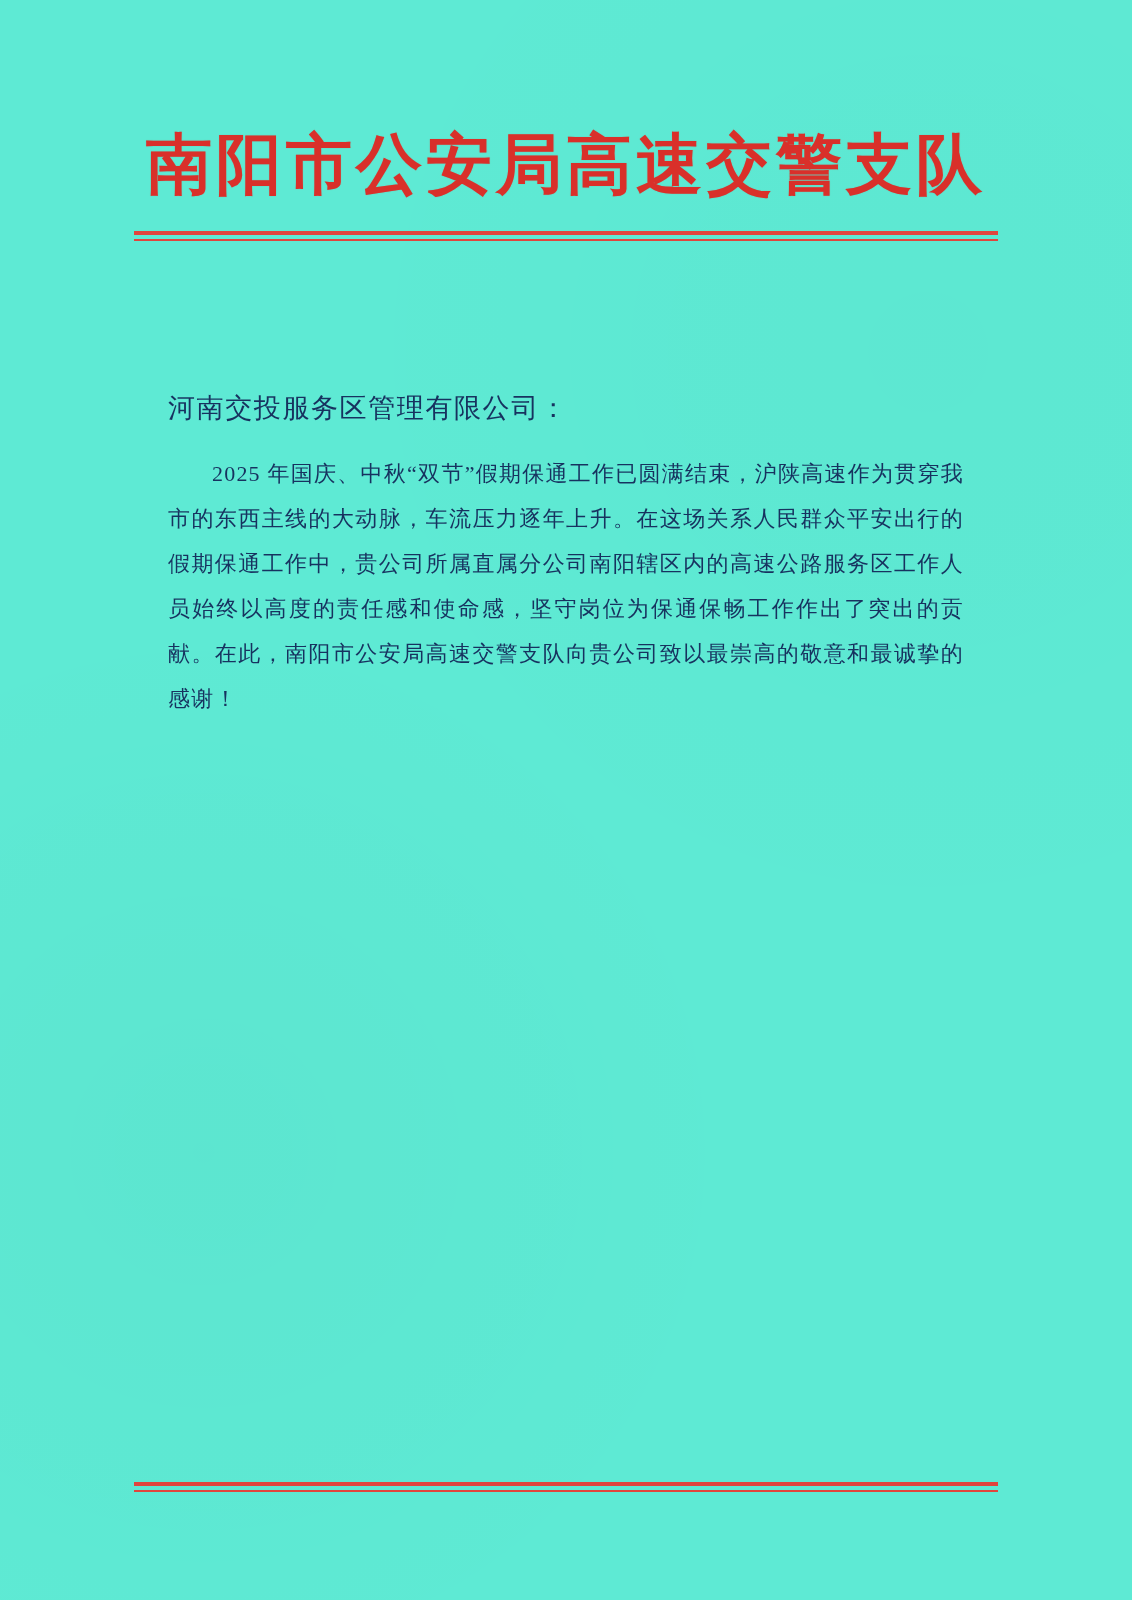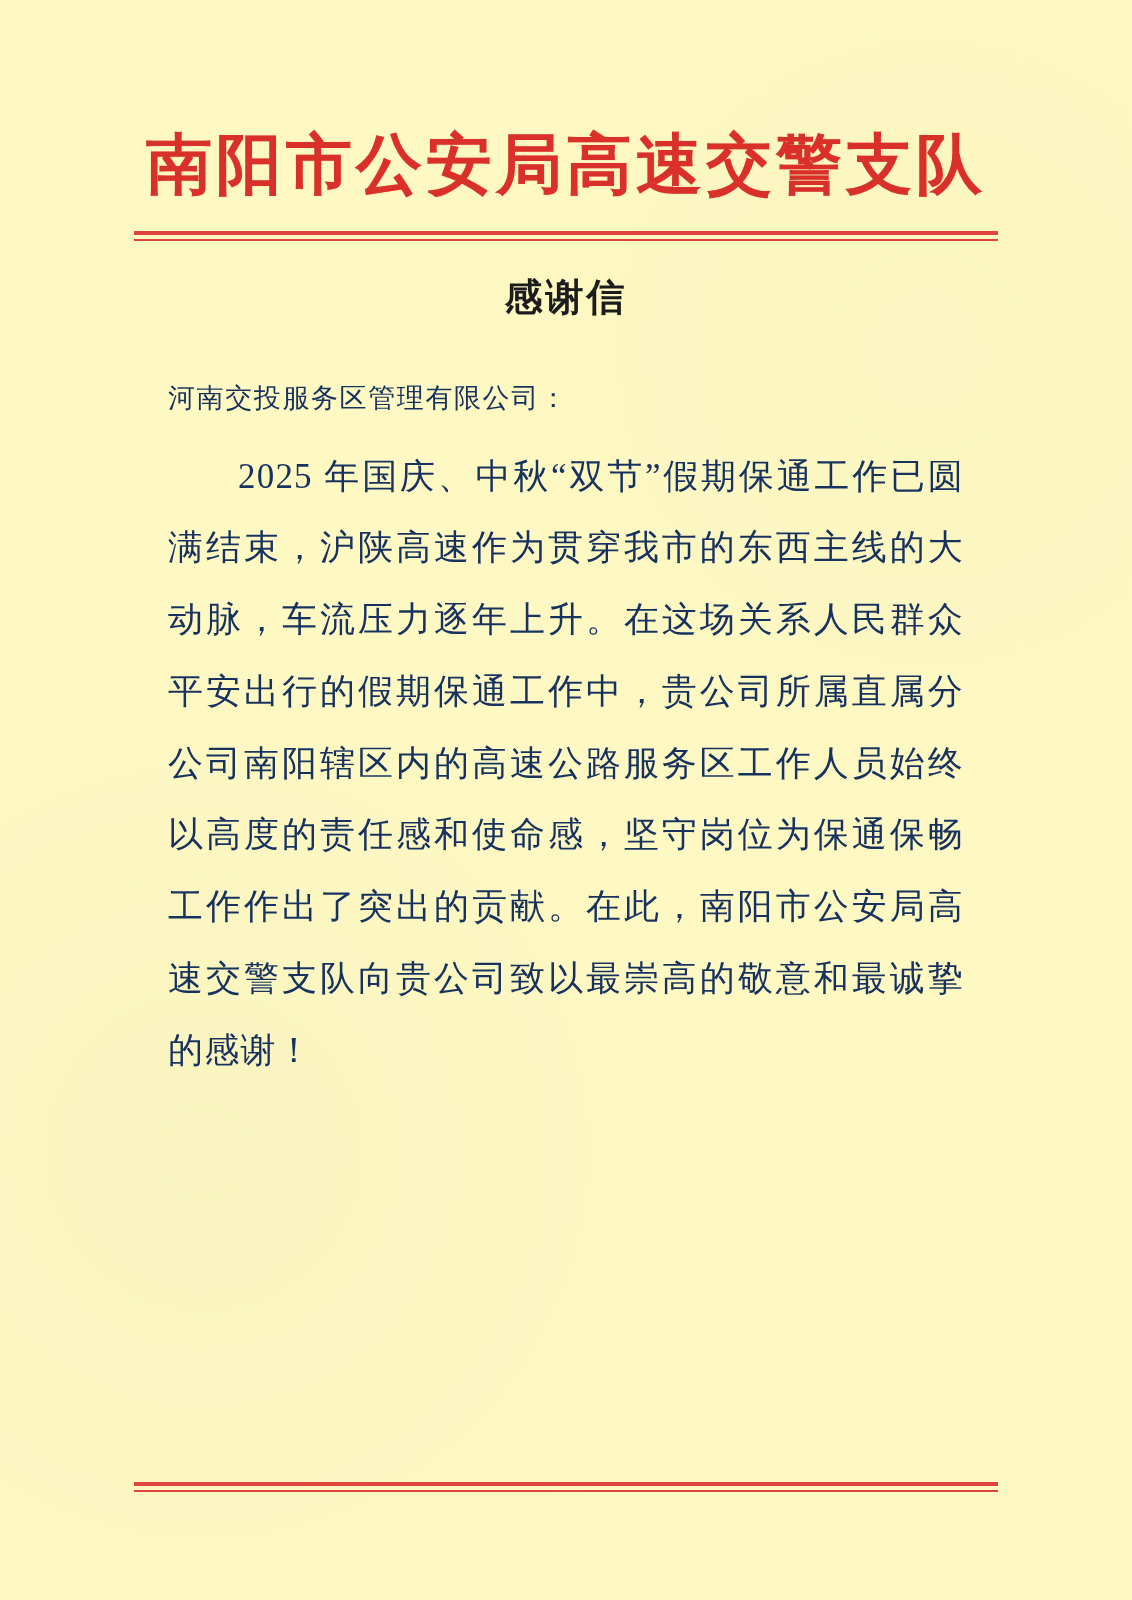--- a/index.html
+++ b/index.html
@@ -10,21 +10,21 @@
     width: 1132px;
     height: 1600px;
     background: #fdfcfa;
     font-family: "Liberation Serif", "DejaVu Serif", serif;
     overflow: hidden;
   }
   .page {
     position: relative;
     width: 1132px;
     height: 1600px;
-    background: #fef9c3;
+    background: #5eead4;
     box-sizing: border-box;
   }
   
   .paper-tex {
     position: absolute;
     inset: 0;
     background:
       radial-gradient(circle at 18% 72%, rgba(0,0,0,0.018) 0%, rgba(0,0,0,0) 38%),
       radial-gradient(circle at 82% 22%, rgba(0,0,0,0.012) 0%, rgba(0,0,0,0) 42%);
     pointer-events: none;
@@ -69,31 +69,31 @@
     text-align: center;
     font-size: 38px;
     font-weight: bold;
     letter-spacing: 3px;
     color: #1c1c1c;
   }
   .body-area {
     position: absolute;
     left: 168px;
     right: 168px;
-    top: 378px;
+    top: 388px;
   }
   .salutation {
     font-size: 27px;
     color: #17325f;
     letter-spacing: 1.6px;
     line-height: 1.5;
     margin-bottom: 22px;
   }
   .para {
-    font-size: 35px;
+    font-size: 22px;
     color: #17325f;
     letter-spacing: 1.2px;
     line-height: 2.05;
     text-align: justify;
     text-justify: inter-ideograph;
     text-indent: 2em;
     margin: 0 0 14px 0;
   }
   .footer-rules {
     position: absolute;
@@ -119,21 +119,20 @@
 
   <div class="letterhead">
     <div class="letterhead-title">南阳市公安局高速交警支队</div>
   </div>
 
   <div class="rule-group">
     <div class="rule-thick"></div>
     <div class="rule-thin"></div>
   </div>
 
-  <div class="doc-title">感谢信</div>
 
   <div class="body-area">
     <div class="salutation">河南交投服务区管理有限公司：</div>
 
     <p class="para">2025 年国庆、中秋“双节”假期保通工作已圆满结束，沪陕高速作为贯穿我市的东西主线的大动脉，车流压力逐年上升。在这场关系人民群众平安出行的假期保通工作中，贵公司所属直属分公司南阳辖区内的高速公路服务区工作人员始终以高度的责任感和使命感，坚守岗位为保通保畅工作作出了突出的贡献。在此，南阳市公安局高速交警支队向贵公司致以最崇高的敬意和最诚挚的感谢！</p>
 
 
   </div>
 
   <div class="footer-rules">

